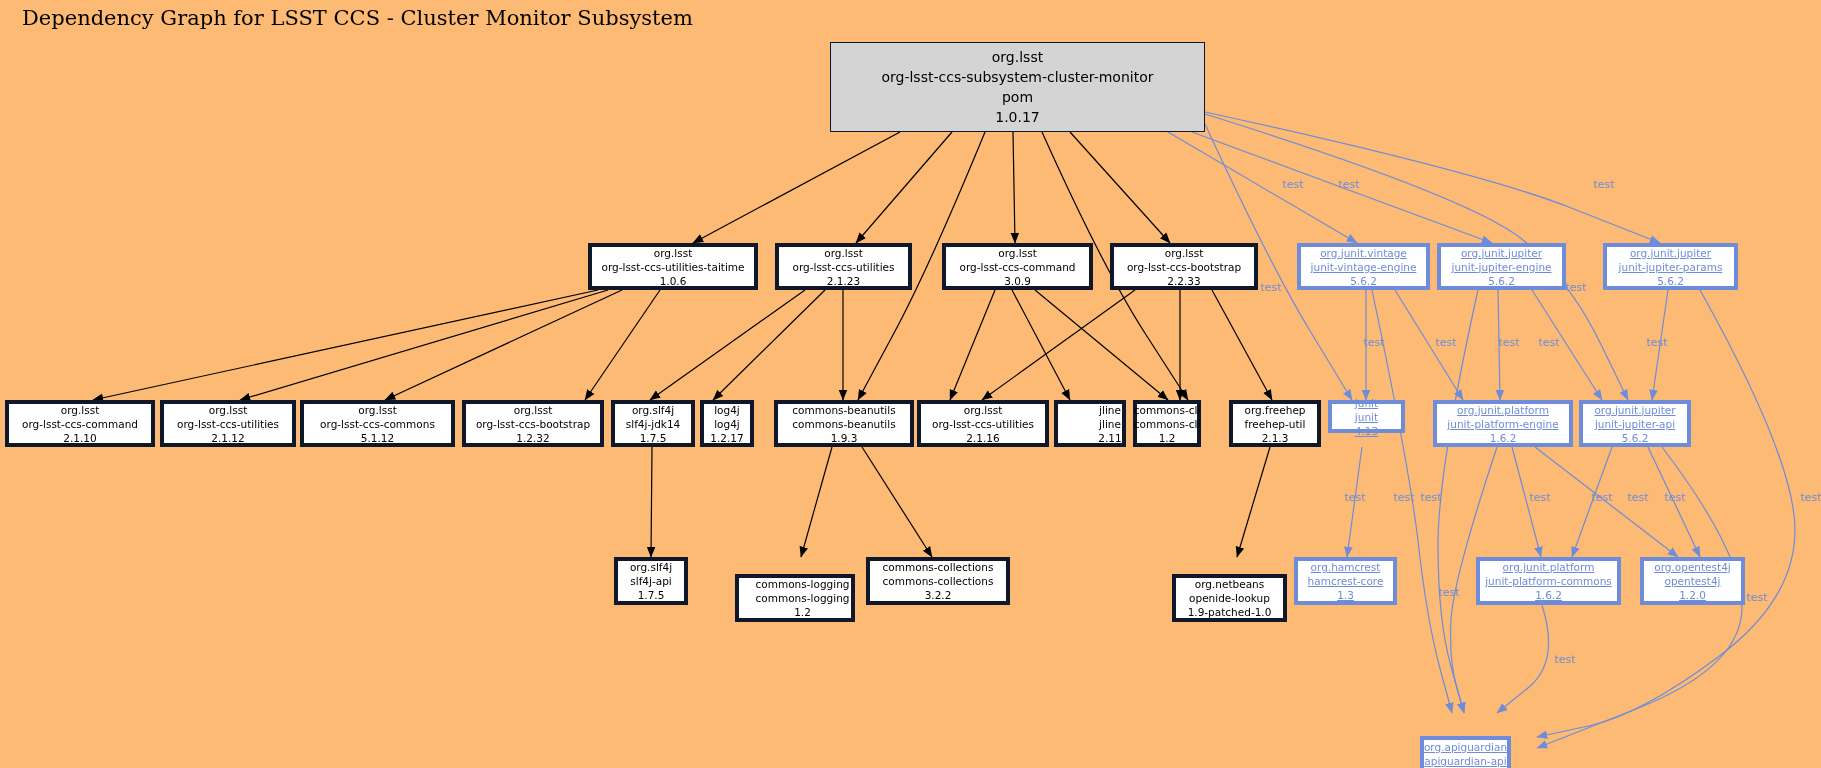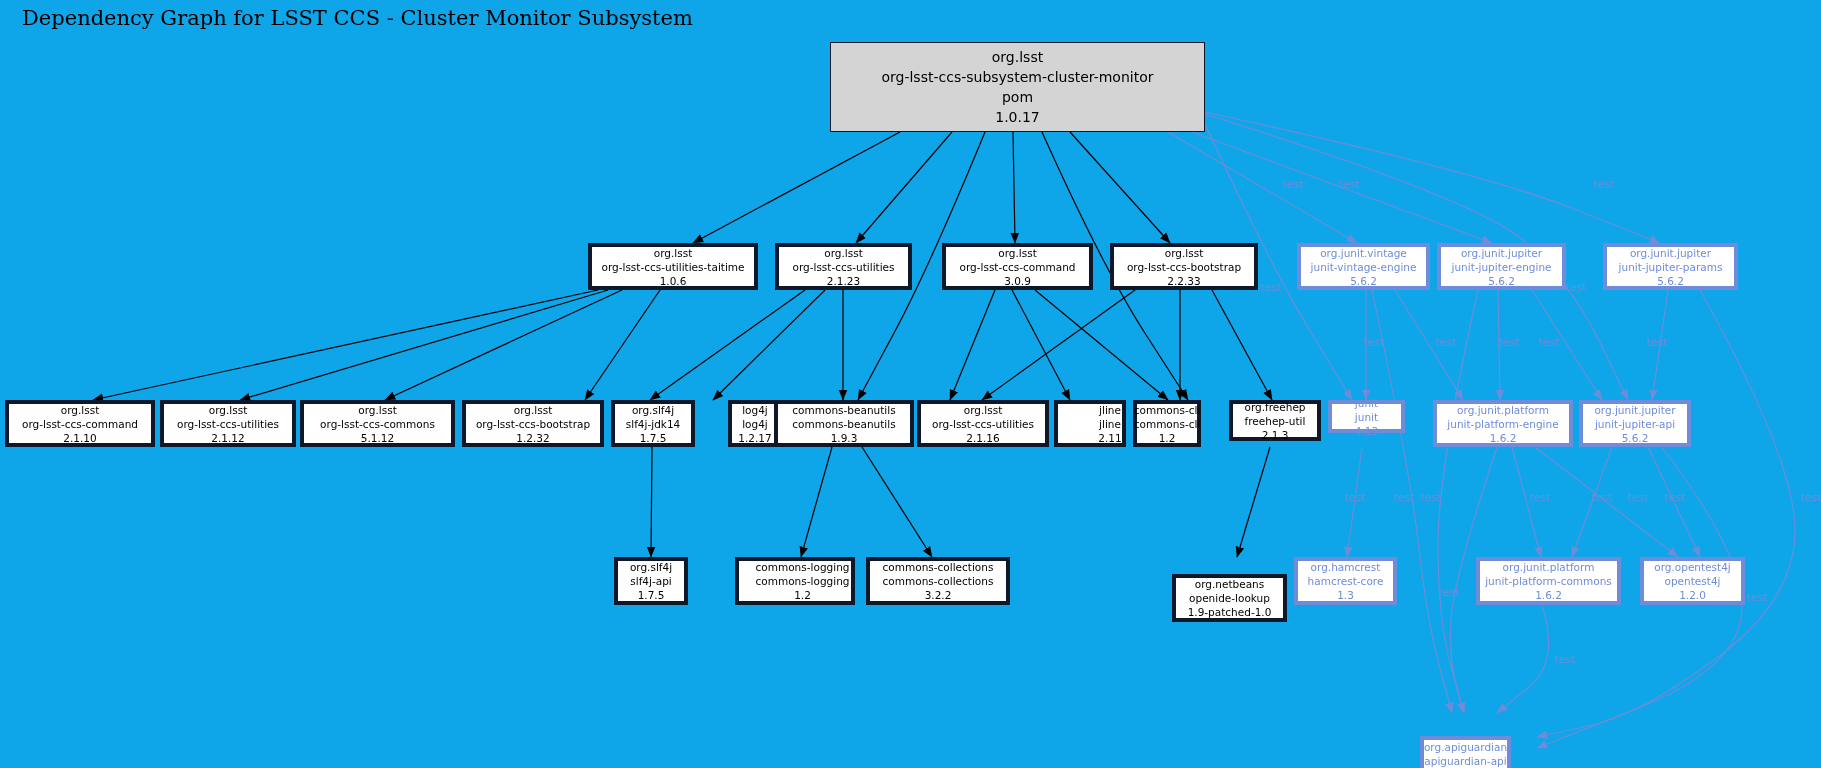--- a/index.html
+++ b/index.html
@@ -1,19 +1,19 @@
 <!DOCTYPE html>
 <html><head>
 <meta charset="utf-8">
 <style>
   html,body{margin:0;padding:0;background:#ffffff;}
   #canvas{
     position:relative;
     width:1821px;height:768px;
-    background:#0ea5e9;
+    background:#fdba74;
     font-family:"DejaVu Sans","Liberation Sans",sans-serif;
     overflow:hidden;
   }
   #graph-title{
     position:absolute;left:22px;top:6px;
     font-family:"DejaVu Serif","Liberation Serif",serif;
     font-size:21px;color:#000000;white-space:nowrap;
   }
   #edges-svg{position:absolute;left:0;top:0;}
   .node{
@@ -30,20 +30,21 @@
     z-index:2;
   }
   .node.root{
     background:#d4d4d4;
     border-width:1.5px;
     font-size:14px;line-height:20px;
   }
   .node.test{
     border-color:#6e8cd9;
     color:#6e8cd9;
+    text-decoration:underline;
   }
   .edge-label-text{
     font-family:"DejaVu Sans","Liberation Sans",sans-serif;
     font-size:11px;
     fill:#6e8cd9;
   }
 </style>
 </head>
 <body>
 
@@ -188,21 +189,21 @@
       <div class="node compile" style="left: 462px; top: 400px; width: 142px; height: 47px;">
         <div class="node-line">org.lsst</div>
         <div class="node-line">org-lsst-ccs-bootstrap</div>
         <div class="node-line">1.2.32</div>
       </div>
       <div class="node compile" style="left: 611px; top: 400px; width: 84px; height: 47px;">
         <div class="node-line">org.slf4j</div>
         <div class="node-line">slf4j-jdk14</div>
         <div class="node-line">1.7.5</div>
       </div>
-      <div class="node compile" style="left: 700px; top: 400px; width: 54px; height: 47px; margin-left: 28px;">
+      <div class="node compile" style="left: 700px; top: 400px; width: 54px; height: 47px;">
         <div class="node-line">log4j</div>
         <div class="node-line">log4j</div>
         <div class="node-line">1.2.17</div>
       </div>
       <div class="node compile" style="left: 774px; top: 400px; width: 140px; height: 47px;">
         <div class="node-line">commons-beanutils</div>
         <div class="node-line">commons-beanutils</div>
         <div class="node-line">1.9.3</div>
       </div>
       <div class="node compile" style="left: 917px; top: 400px; width: 132px; height: 47px;">
@@ -213,21 +214,21 @@
       <div class="node compile" style="left: 1054px; top: 400px; width: 72px; height: 47px; padding-left: 40px;">
         <div class="node-line">jline</div>
         <div class="node-line">jline</div>
         <div class="node-line">2.11</div>
       </div>
       <div class="node compile" style="left: 1133px; top: 400px; width: 68px; height: 47px;">
         <div class="node-line">commons-cli</div>
         <div class="node-line">commons-cli</div>
         <div class="node-line">1.2</div>
       </div>
-      <div class="node compile" style="left: 1229px; top: 400px; width: 92px; height: 41px;">
+      <div class="node compile" style="left: 1229px; top: 400px; width: 92px; height: 47px;">
         <div class="node-line">org.freehep</div>
         <div class="node-line">freehep-util</div>
         <div class="node-line">2.1.3</div>
       </div>
       <div class="node test" style="left: 1328px; top: 400px; width: 77px; height: 33px;">
         <div class="node-line">junit</div>
         <div class="node-line">junit</div>
         <div class="node-line">4.13</div>
       </div>
       <div class="node test" style="left: 1433px; top: 400px; width: 140px; height: 47px;">
@@ -238,21 +239,21 @@
       <div class="node test" style="left: 1579px; top: 400px; width: 112px; height: 47px;">
         <div class="node-line">org.junit.jupiter</div>
         <div class="node-line">junit-jupiter-api</div>
         <div class="node-line">5.6.2</div>
       </div>
       <div class="node compile" style="left: 614px; top: 557px; width: 74px; height: 48px;">
         <div class="node-line">org.slf4j</div>
         <div class="node-line">slf4j-api</div>
         <div class="node-line">1.7.5</div>
       </div>
-      <div class="node compile" style="left: 735px; top: 557px; width: 120px; height: 48px; padding-left: 15px;">
+      <div class="node compile" style="left: 735px; top: 574px; width: 120px; height: 48px; padding-left: 15px;">
         <div class="node-line">commons-logging</div>
         <div class="node-line">commons-logging</div>
         <div class="node-line">1.2</div>
       </div>
       <div class="node compile" style="left: 866px; top: 557px; width: 144px; height: 48px;">
         <div class="node-line">commons-collections</div>
         <div class="node-line">commons-collections</div>
         <div class="node-line">3.2.2</div>
       </div>
       <div class="node compile" style="left: 1172px; top: 574px; width: 115px; height: 48px;">

